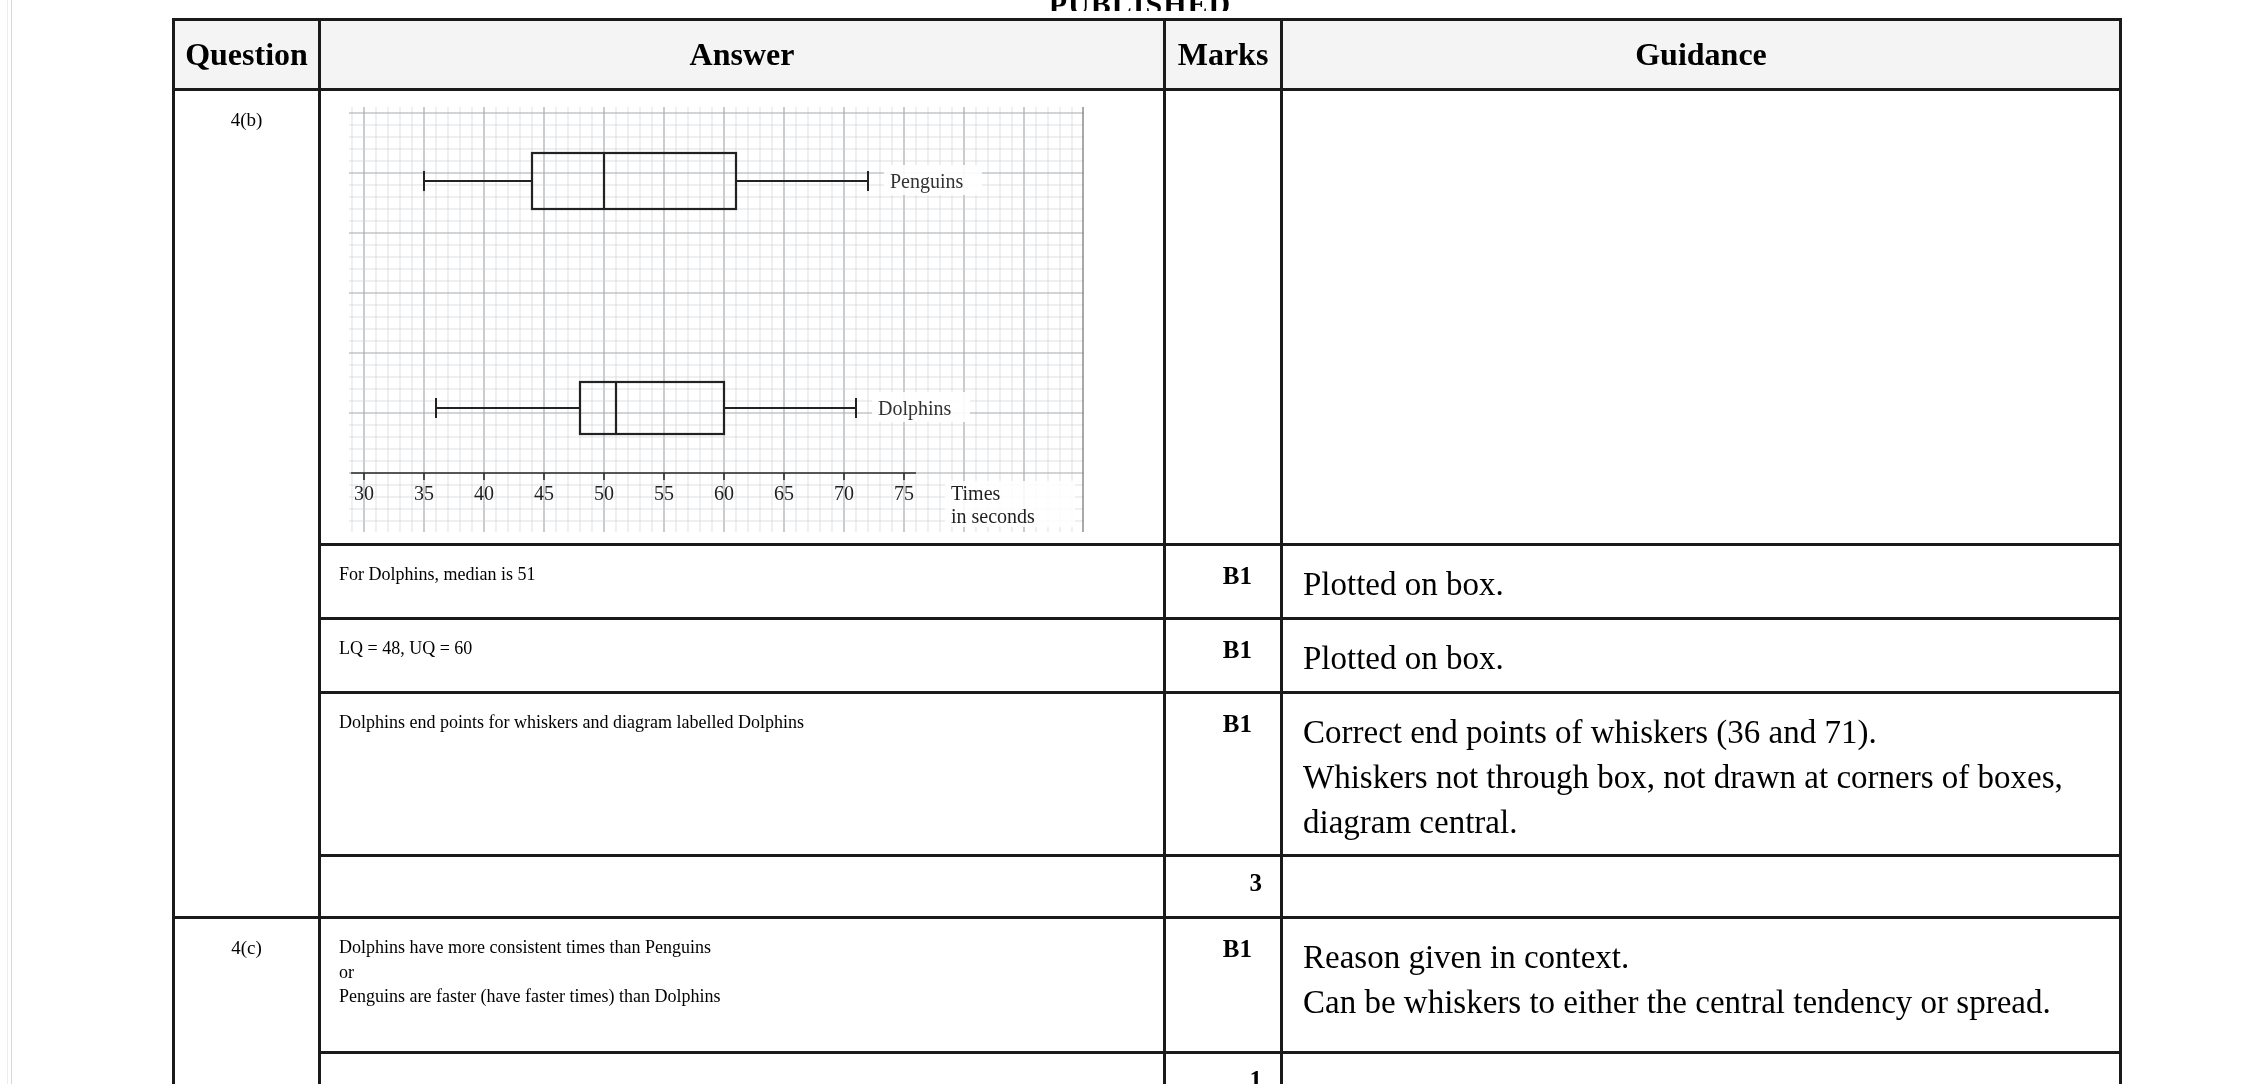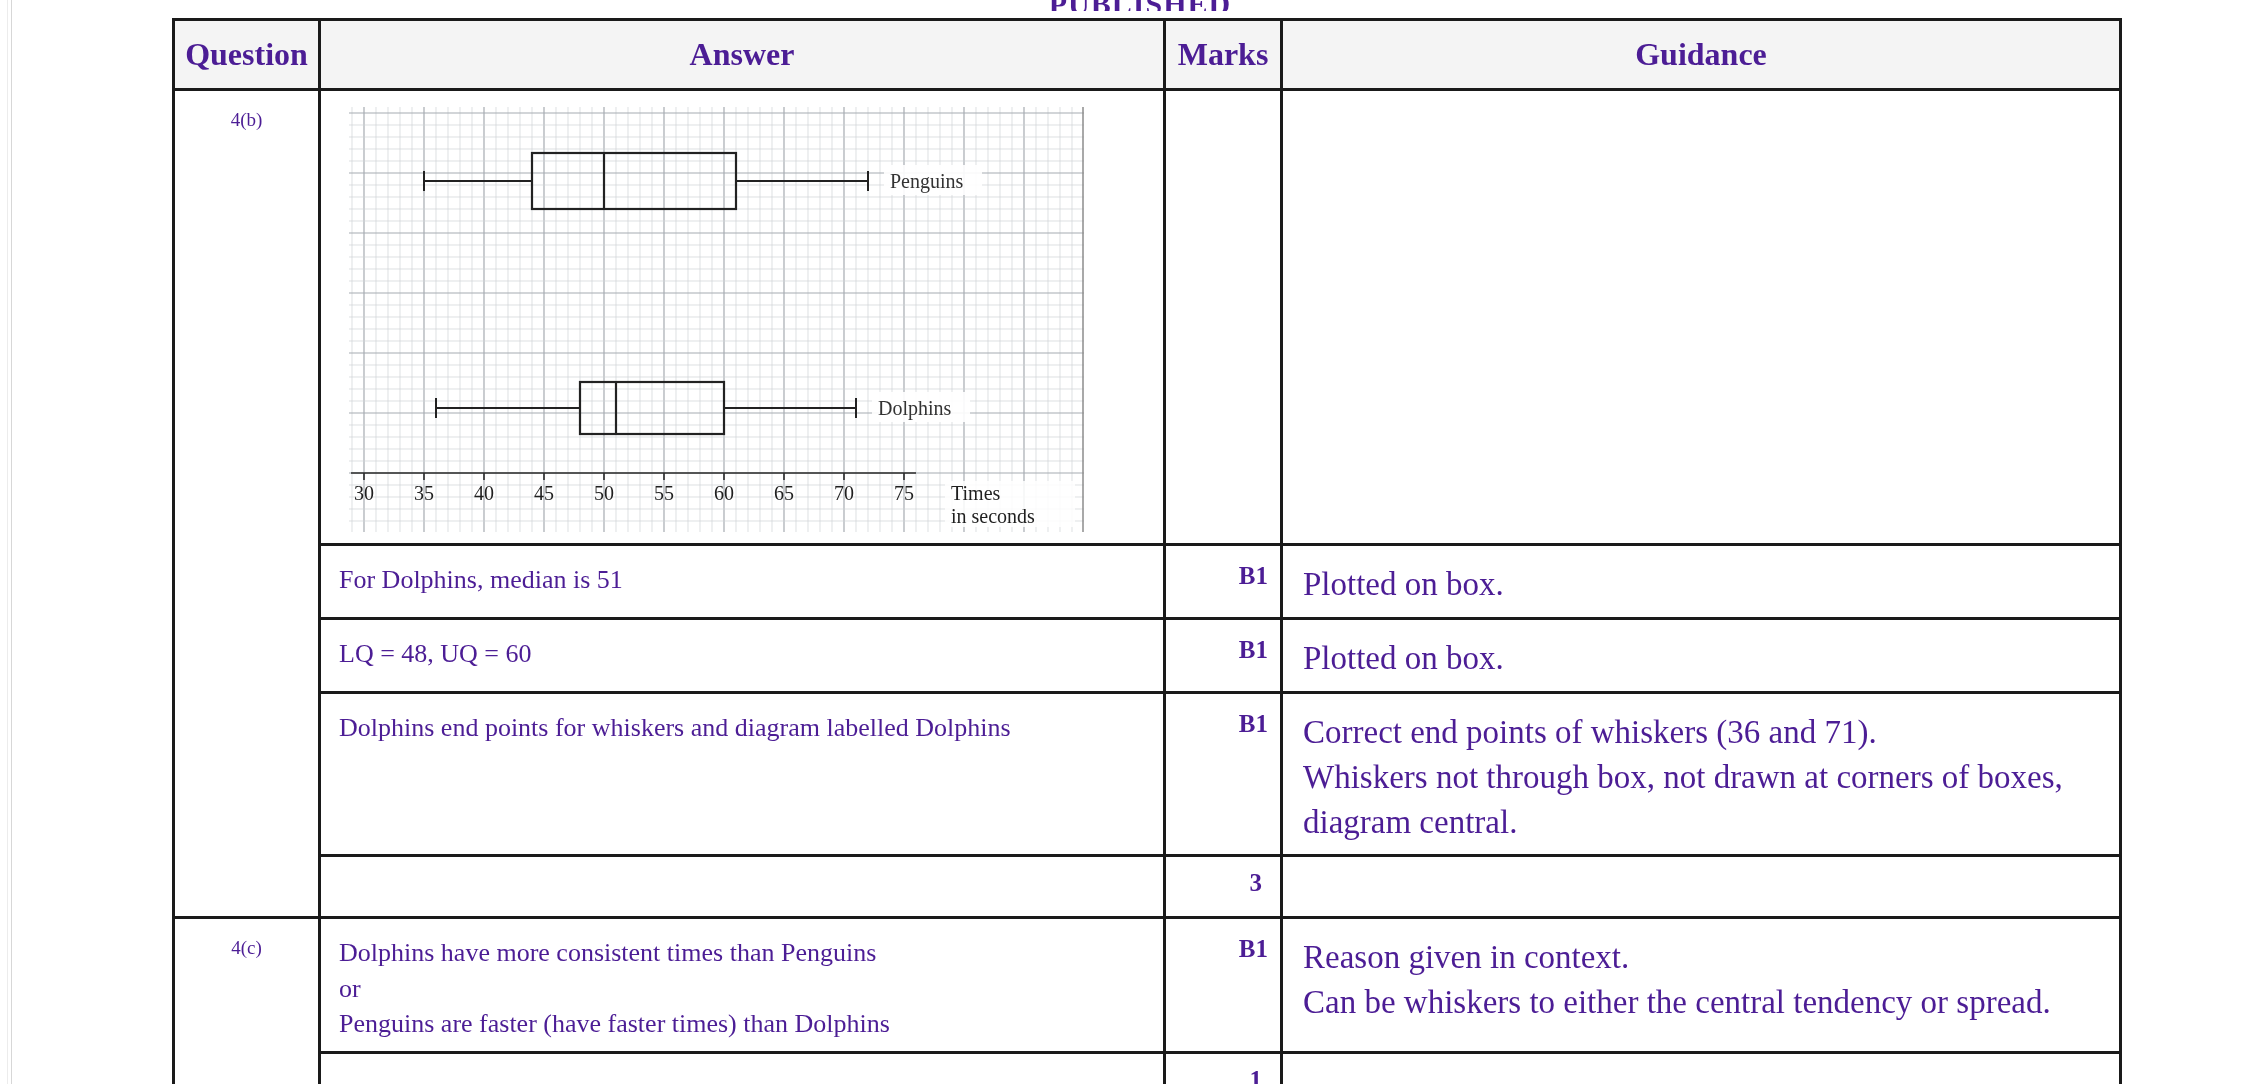--- a/index.html
+++ b/index.html
@@ -3,21 +3,21 @@
 <meta charset="utf-8">
 <style>
   * { box-sizing: border-box; }
   html, body { margin: 0; padding: 0; background: #ffffff; }
   .page {
     position: relative;
     width: 2250px;
     height: 1084px;
     background: #ffffff;
     font-family: "Liberation Serif", serif;
-    color: #4c1d95;
+    color: #000000;
     overflow: hidden;
   }
   .edge-line { position: absolute; top: 0; height: 100%; width: 1px; }
   .edge-line.l1 { left: 7px;  background: #ececec; }
   .edge-line.l2 { left: 11px; background: #d7d7d7; }
 
   
   .published-clip {
     position: absolute;
     top: 0; left: 1015px; width: 250px; height: 11px;
@@ -45,22 +45,22 @@
   }
   .mark-table th {
     font-size: 32px;
     font-weight: bold;
     text-align: center;
     vertical-align: middle;
     background: #f4f4f4;
     padding: 0;
   }
   .qcell   { font-size: 19px; text-align: center; padding-top: 18px; }
-  .acell   { font-size: 26px; padding: 16px 18px 10px 18px; line-height: 1.36; }
-  .mcell   { font-size: 25px; font-weight: bold; text-align: right; padding: 16px 12px 0 0; }
+  .acell   { font-size: 18px; padding: 16px 18px 10px 18px; line-height: 1.36; }
+  .mcell   { font-size: 25px; font-weight: bold; text-align: right; padding: 16px 28px 0 0; }
   .tcell   { font-size: 25px; font-weight: bold; text-align: right; padding: 12px 18px 0 0; }
   .gcell   { font-size: 33px; padding: 16px 18px 10px 20px; line-height: 1.36; }
   .fig-cell { padding: 16px 0 0 28px; }
   svg text { font-family: "Liberation Serif", serif; }
 </style>
 </head>
 <body>
 
 <div class="page">
   <div class="edge-line l1"></div>

